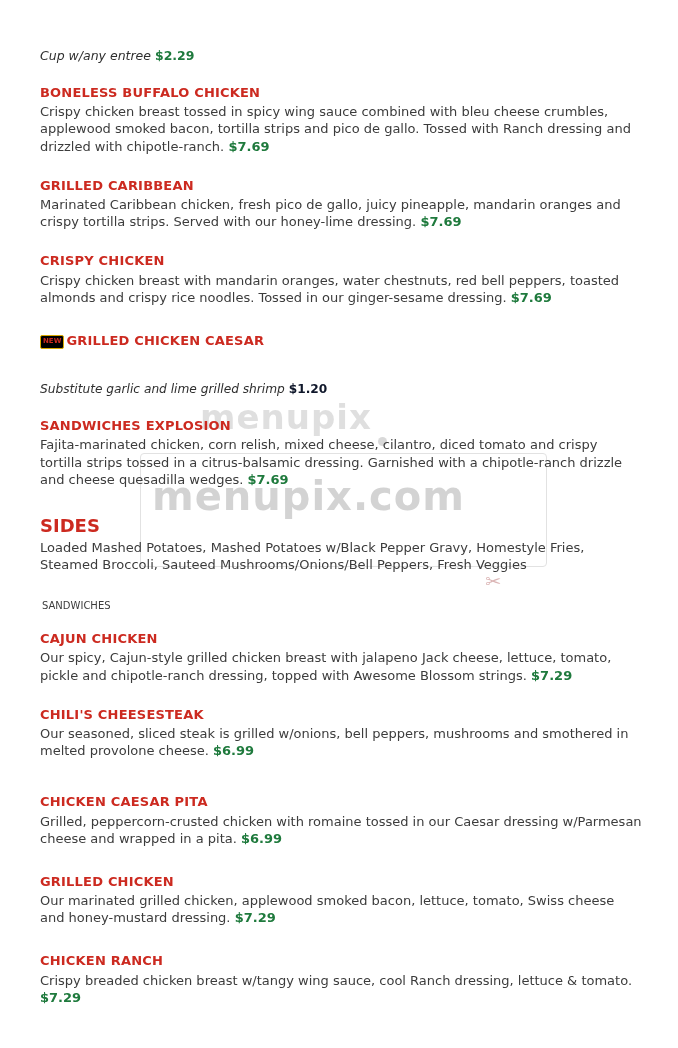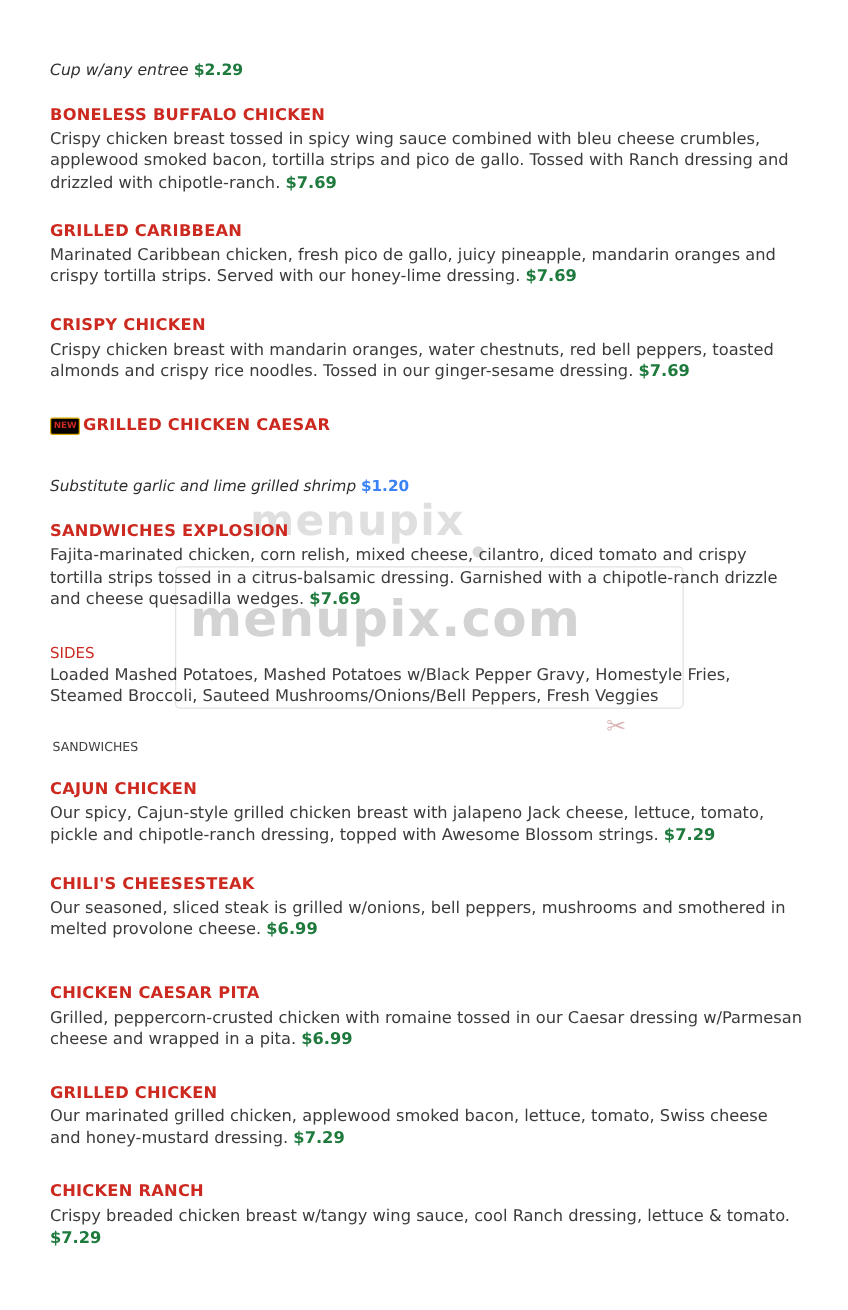--- a/index.html
+++ b/index.html
@@ -103,26 +103,26 @@
     font-weight: bold;
   }
   .sub-note {
     font-style: italic;
     font-size: 12.2px;
     color: #2f2f2f;
   }
   .sub-note .price {
     font-style: normal;
     font-weight: bold;
-    color: #3b82f6;
+    color: #0f172a;
   }
   .section-head {
     color: #cc2a20;
-    font-weight: normal;
-    font-size: 12px;
+    font-weight: bold;
+    font-size: 18px;
     margin-bottom: 3px;
   }
   .plain-head {
     color: #3c3c3c;
     font-size: 10px;
     margin: 0 0 8px 2px;
   }
   .new-badge {
     display: inline-block;
     background: #000000;

